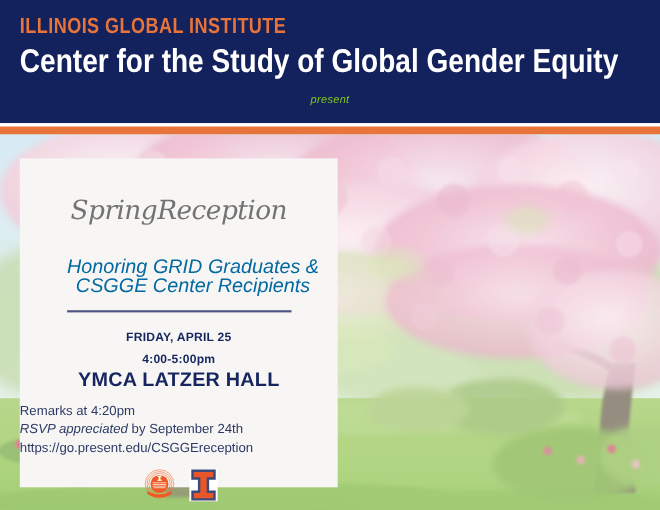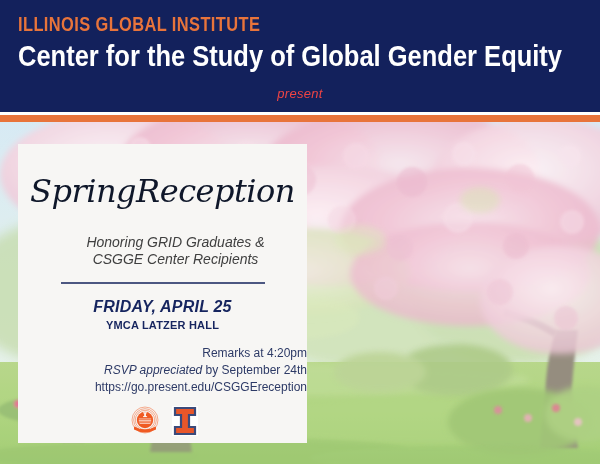--- a/index.html
+++ b/index.html
@@ -59,23 +59,23 @@
     transform: scaleX(0.85);
     transform-origin: left center;
     white-space: nowrap;
     margin-top: 3px;
   }
   .present-line {
     position: absolute;
     left: 0; right: 0;
     top: 86px;
     text-align: center;
-    color: #ef4444;
+    color: #84cc16;
     font-style: italic;
-    font-size: 13px;
+    font-size: 10px;
     letter-spacing: 0.3px;
     z-index: 6;
   }
   .white-gap {
     position: absolute;
     left: 0; top: 112px;
     width: 600px;
     height: 3px;
     background: #ffffff;
     z-index: 5;
@@ -108,63 +108,62 @@
     top: 144px;
     width: 289px;
     height: 299px;
     background: #f7f6f4;
     z-index: 4;
     box-sizing: border-box;
     padding-top: 12px;
   }
   .script-title {
     text-align: center;
-    color: #0f172a;
+    color: #737373;
     font-family: "DejaVu Serif", serif;
     font-style: italic;
-    font-size: 32px;
+    font-size: 24px;
     line-height: 42px;
     letter-spacing: -0.5px;
     margin-top: 14px;
     white-space: nowrap;
   }
   .honoring {
     text-align: center;
-    color: #404040;
+    color: #0369a1;
     font-style: italic;
-    font-size: 14px;
+    font-size: 18px;
     line-height: 17px;
     margin-top: 22px;
     margin-left: 26px;
   }
   .divider {
     width: 204px;
     height: 2px;
     background: #4c5781;
     margin: 14px auto 0 auto;
   }
   .detail-block {
     text-align: center;
     color: #16255f;
     font-weight: 700;
     margin-top: 13px;
   }
   .detail-big {
-    font-size: 16px;
+    font-size: 11px;
     line-height: 20px;
     letter-spacing: 0.2px;
-    font-style: italic;
   }
   .detail-mid {
-    font-size: 11px;
+    font-size: 18px;
     line-height: 17px;
     letter-spacing: 0.2px;
   }
   .foot-block {
-    text-align: right;
+    text-align: left;
     color: #2d3a66;
     margin-top: 11px;
   }
   .foot-line {
     font-size: 12px;
     line-height: 17px;
   }
   .foot-line .reg { font-style: normal; }
 
   .logos {
@@ -365,20 +364,21 @@
 
     <div class="honoring">
       <div>Honoring GRID Graduates &amp;</div>
       <div>CSGGE Center Recipients</div>
     </div>
 
     <div class="divider"></div>
 
     <div class="detail-block">
       <div class="detail-big">FRIDAY, APRIL 25</div>
+      <div class="detail-big">4:00-5:00pm</div>
       <div class="detail-mid">YMCA LATZER HALL</div>
     </div>
 
     <div class="foot-block">
       <div class="foot-line">Remarks at 4:20pm</div>
       <div class="foot-line">
         <span class="italic" style="font-style:italic">RSVP appreciated</span><span class="reg"> by September 24th</span>
       </div>
       <div class="foot-line">https://go.present.edu/CSGGEreception</div>
     </div>

